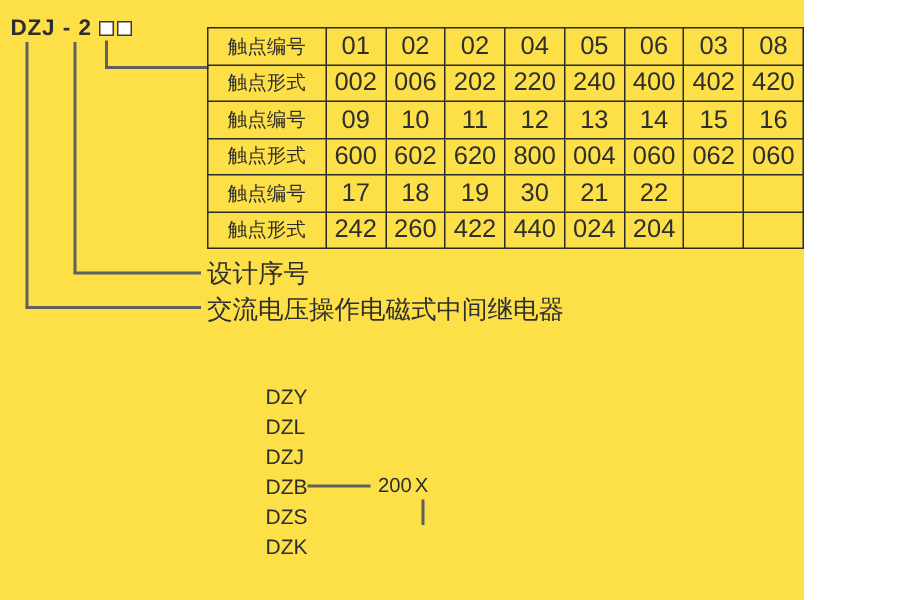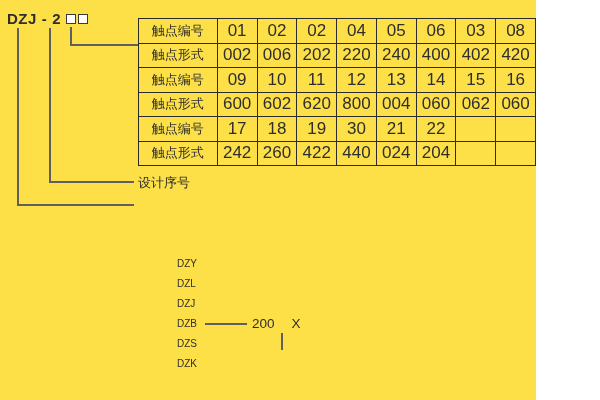--- a/index.html
+++ b/index.html
@@ -51,44 +51,44 @@
     font-size: 17px;
     height: 23.5px;
     padding: 0;
     white-space: nowrap;
   }
   .contact-table td.label-cell { font-size: 13px; font-family: Liberation Mono, monospace; }
 
   
   .callout-label {
     position: absolute;
-    font-size: 13px;
+    font-size: 17px;
     line-height: 13px;
     white-space: nowrap;
     text-align: right;
   }
   .design-label { left: 138px; top: 176px; }
   .relay-label  { left: 138px; top: 200px; }
 
   
   .model-list { position: absolute; left: 177px; top: 254px; }
   .model-item {
     height: 20px;
     line-height: 20px;
-    font-size: 10px;
+    font-size: 14px;
     white-space: nowrap;
   }
   .dzb-value {
     position: absolute;
     left: 252px;
     top: 314px;
     height: 20px;
     line-height: 20px;
     display: flex;
-    gap: 17px;
+    gap: 2px;
     font-size: 13.5px;
   }
   .indicator-label {
     position: absolute;
     left: 267px;
     top: 357px;
     font-size: 13px;
     line-height: 13px;
     white-space: nowrap;
   }
@@ -193,20 +193,21 @@
           <td>440</td>
           <td>024</td>
           <td>204</td>
           <td></td>
           <td></td>
         </tr>
       </tbody>
   </table>
 
   <div class="callout-label design-label">设计序号</div>
+  <div class="callout-label relay-label">交流电压操作电磁式中间继电器</div>
 
   <div class="model-list">
       <div class="model-item">DZY</div>
       <div class="model-item">DZL</div>
       <div class="model-item">DZJ</div>
       <div class="model-item">DZB</div>
       <div class="model-item">DZS</div>
       <div class="model-item">DZK</div>
     </div>
 

